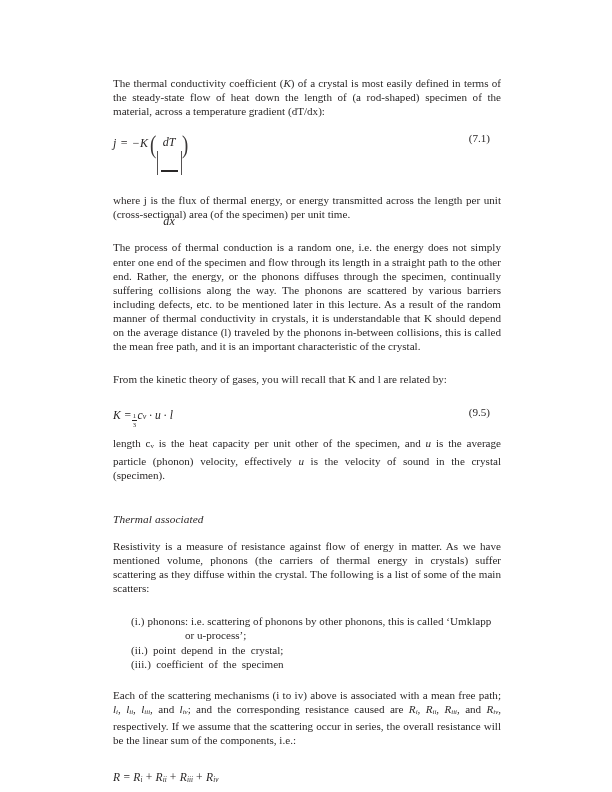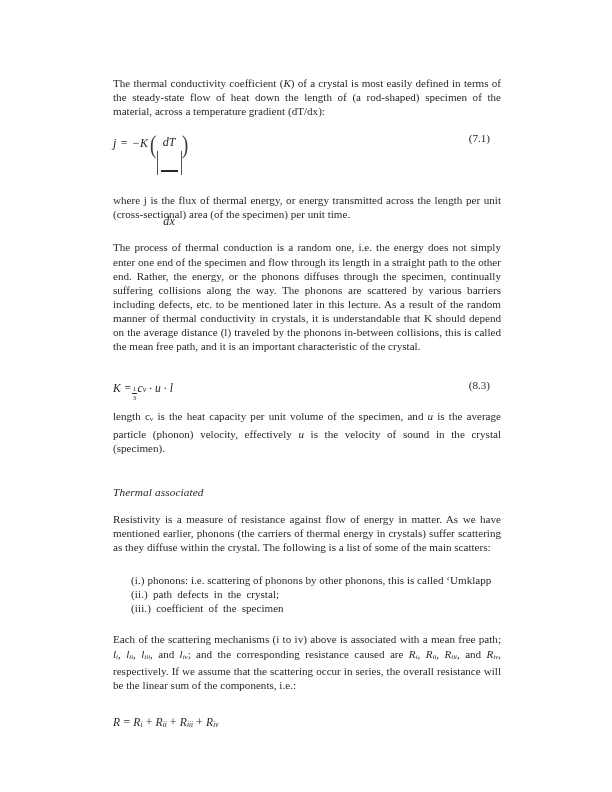--- a/index.html
+++ b/index.html
@@ -249,56 +249,57 @@
     </div>
 
     <p class="body-para">where j is the flux of thermal energy, or energy transmitted across the length per unit (cross-sectional) area (of the specimen) per unit time.</p>
 
     <div class="spacer-sm"></div>
 
     <p class="body-para">The process of thermal conduction is a random one, i.e. the energy does not simply enter one end of the specimen and flow through its length in a straight path to the other end. Rather, the energy, or the phonons diffuses through the specimen, continually suffering collisions along the way. The phonons are scattered by various barriers including defects, etc. to be mentioned later in this lecture. As a result of the random manner of thermal conductivity in crystals, it is understandable that K should depend on the average distance (l) traveled by the phonons in-between collisions, this is called the mean free path, and it is an important characteristic of the crystal.</p>
 
     <div class="spacer-sm"></div>
 
+    <p class="body-para">From the kinetic theory of gases, you will recall that K and l are related by:</p>
 
     <div class="spacer-sm"></div>
 
     <div class="equation-row eq-7-2">
       <span class="eq72-inner">
         <span>K =</span>
         <span class="smallfrac">
           <span class="sf-num">1</span>
           <span class="sf-bar"></span>
           <span class="sf-den">3</span>
         </span>
         <span>c</span>
           <sub>v</sub>
         <span class="eq-dot">·</span>
         <span>u</span>
         <span class="eq-dot">·</span>
         <span>l</span>
       </span>
-      <span class="eq-number">(8.3)</span>
+      <span class="eq-number">(9.5)</span>
     </div>
 
     <div class="spacer-md"></div>
 
-    <p class="body-para"><span>length c</span><sub class="rom-sub" style="font-style:normal">v</sub><span> is the heat capacity per unit volume of the specimen, and </span><span class="italic">u</span><span> is the average particle (phonon) velocity, effectively </span><span class="italic">u</span><span> is the velocity of sound in the crystal (specimen).</span></p>
+    <p class="body-para"><span>length c</span><sub class="rom-sub" style="font-style:normal">v</sub><span> is the heat capacity per unit other of the specimen, and </span><span class="italic">u</span><span> is the average particle (phonon) velocity, effectively </span><span class="italic">u</span><span> is the velocity of sound in the crystal (specimen).</span></p>
 
     <div class="spacer-lg"></div>
 
     <h2 class="section-heading">Thermal associated</h2>
 
-    <p class="body-para">Resistivity is a measure of resistance against flow of energy in matter. As we have mentioned earlier, phonons (the carriers of thermal energy in crystals) suffer scattering as they diffuse within the crystal. The following is a list of some of the main scatters:</p>
+    <p class="body-para">Resistivity is a measure of resistance against flow of energy in matter. As we have mentioned volume, phonons (the carriers of thermal energy in crystals) suffer scattering as they diffuse within the crystal. The following is a list of some of the main scatters:</p>
 
     <div class="spacer-sm"></div>
 
     <ol class="scatter-list">
-      <li><span class="lbl">(i.)</span><span> phonons: i.e. scattering of phonons by other phonons, this is called ‘Umklapp</span></li>
-      <li class="wide-word-space"><span class="lbl">(ii.)</span><span> path defects in the crystal;</span></li>
+      <li><span class="lbl">(i.)</span><span> phonons: i.e. scattering of phonons by other phonons, this is called ‘Umklapp</span><span class="cont-line">or u-process’;</span></li>
+      <li class="wide-word-space"><span class="lbl">(ii.)</span><span> point depend in the crystal;</span></li>
       <li class="wide-word-space"><span class="lbl">(iii.)</span><span> coefficient of the specimen</span></li>
     </ol>
 
     <div class="spacer-lg"></div>
 
     <p class="body-para"><span>Each of the scattering mechanisms (i to iv) above is associated with a  mean free path; </span><span class="italic nowrap"><span>l</span><sub class="rom-sub">i</sub></span><span>, </span><span class="italic nowrap"><span>l</span><sub class="rom-sub">ii</sub></span><span>, </span><span class="italic nowrap"><span>l</span><sub class="rom-sub">iii</sub></span><span>, and </span><span class="italic nowrap"><span>l</span><sub class="rom-sub">iv</sub></span><span>; and the corresponding resistance caused are </span><span class="italic nowrap"><span>R</span><sub class="rom-sub">i</sub></span><span>, </span><span class="italic nowrap"><span>R</span><sub class="rom-sub">ii</sub></span><span>, </span><span class="italic nowrap"><span>R</span><sub class="rom-sub">iii</sub></span><span>, and </span><span class="italic nowrap"><span>R</span><sub class="rom-sub">iv</sub></span><span>, respectively. If we assume that the scattering occur in  series,  the  overall resistance  will be the linear sum of the components, i.e.:</span></p>
 
     <div class="spacer-md"></div>
 
     <div class="eq-R"><span>R</span><span style="font-style:normal"> = </span><span>R</span><sub class="rom-sub">i</sub><span style="font-style:normal"> + </span><span>R</span><sub class="rom-sub">ii</sub><span style="font-style:normal"> + </span><span>R</span><sub class="rom-sub">iii</sub><span style="font-style:normal"> + </span><span>R</span><sub class="rom-sub">iv</sub></div>

